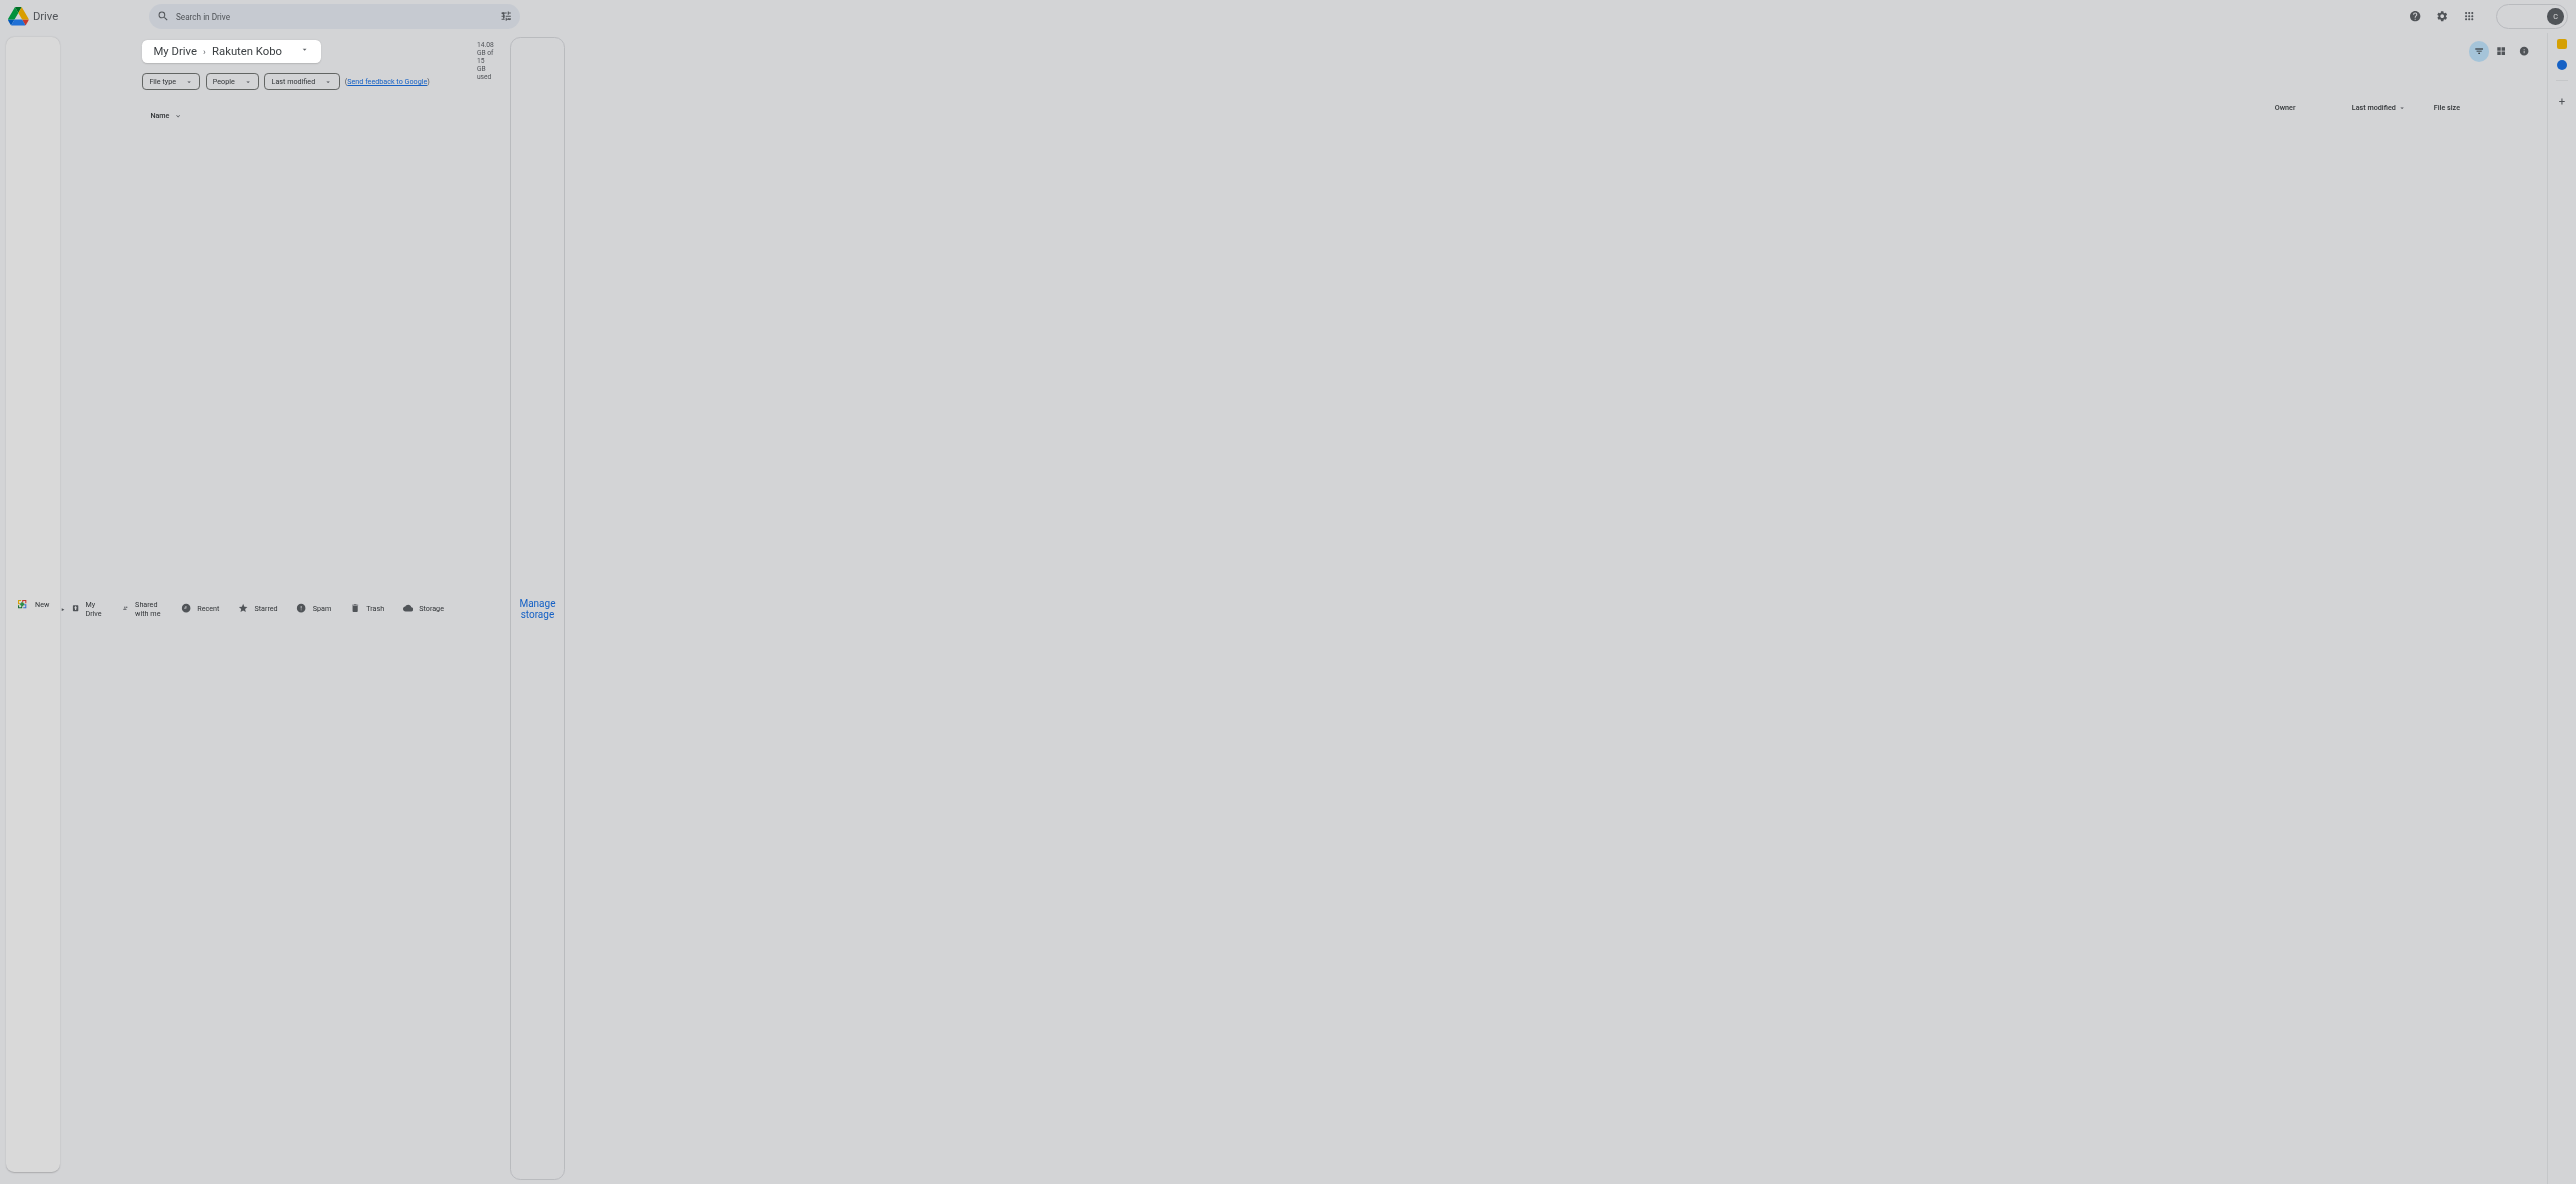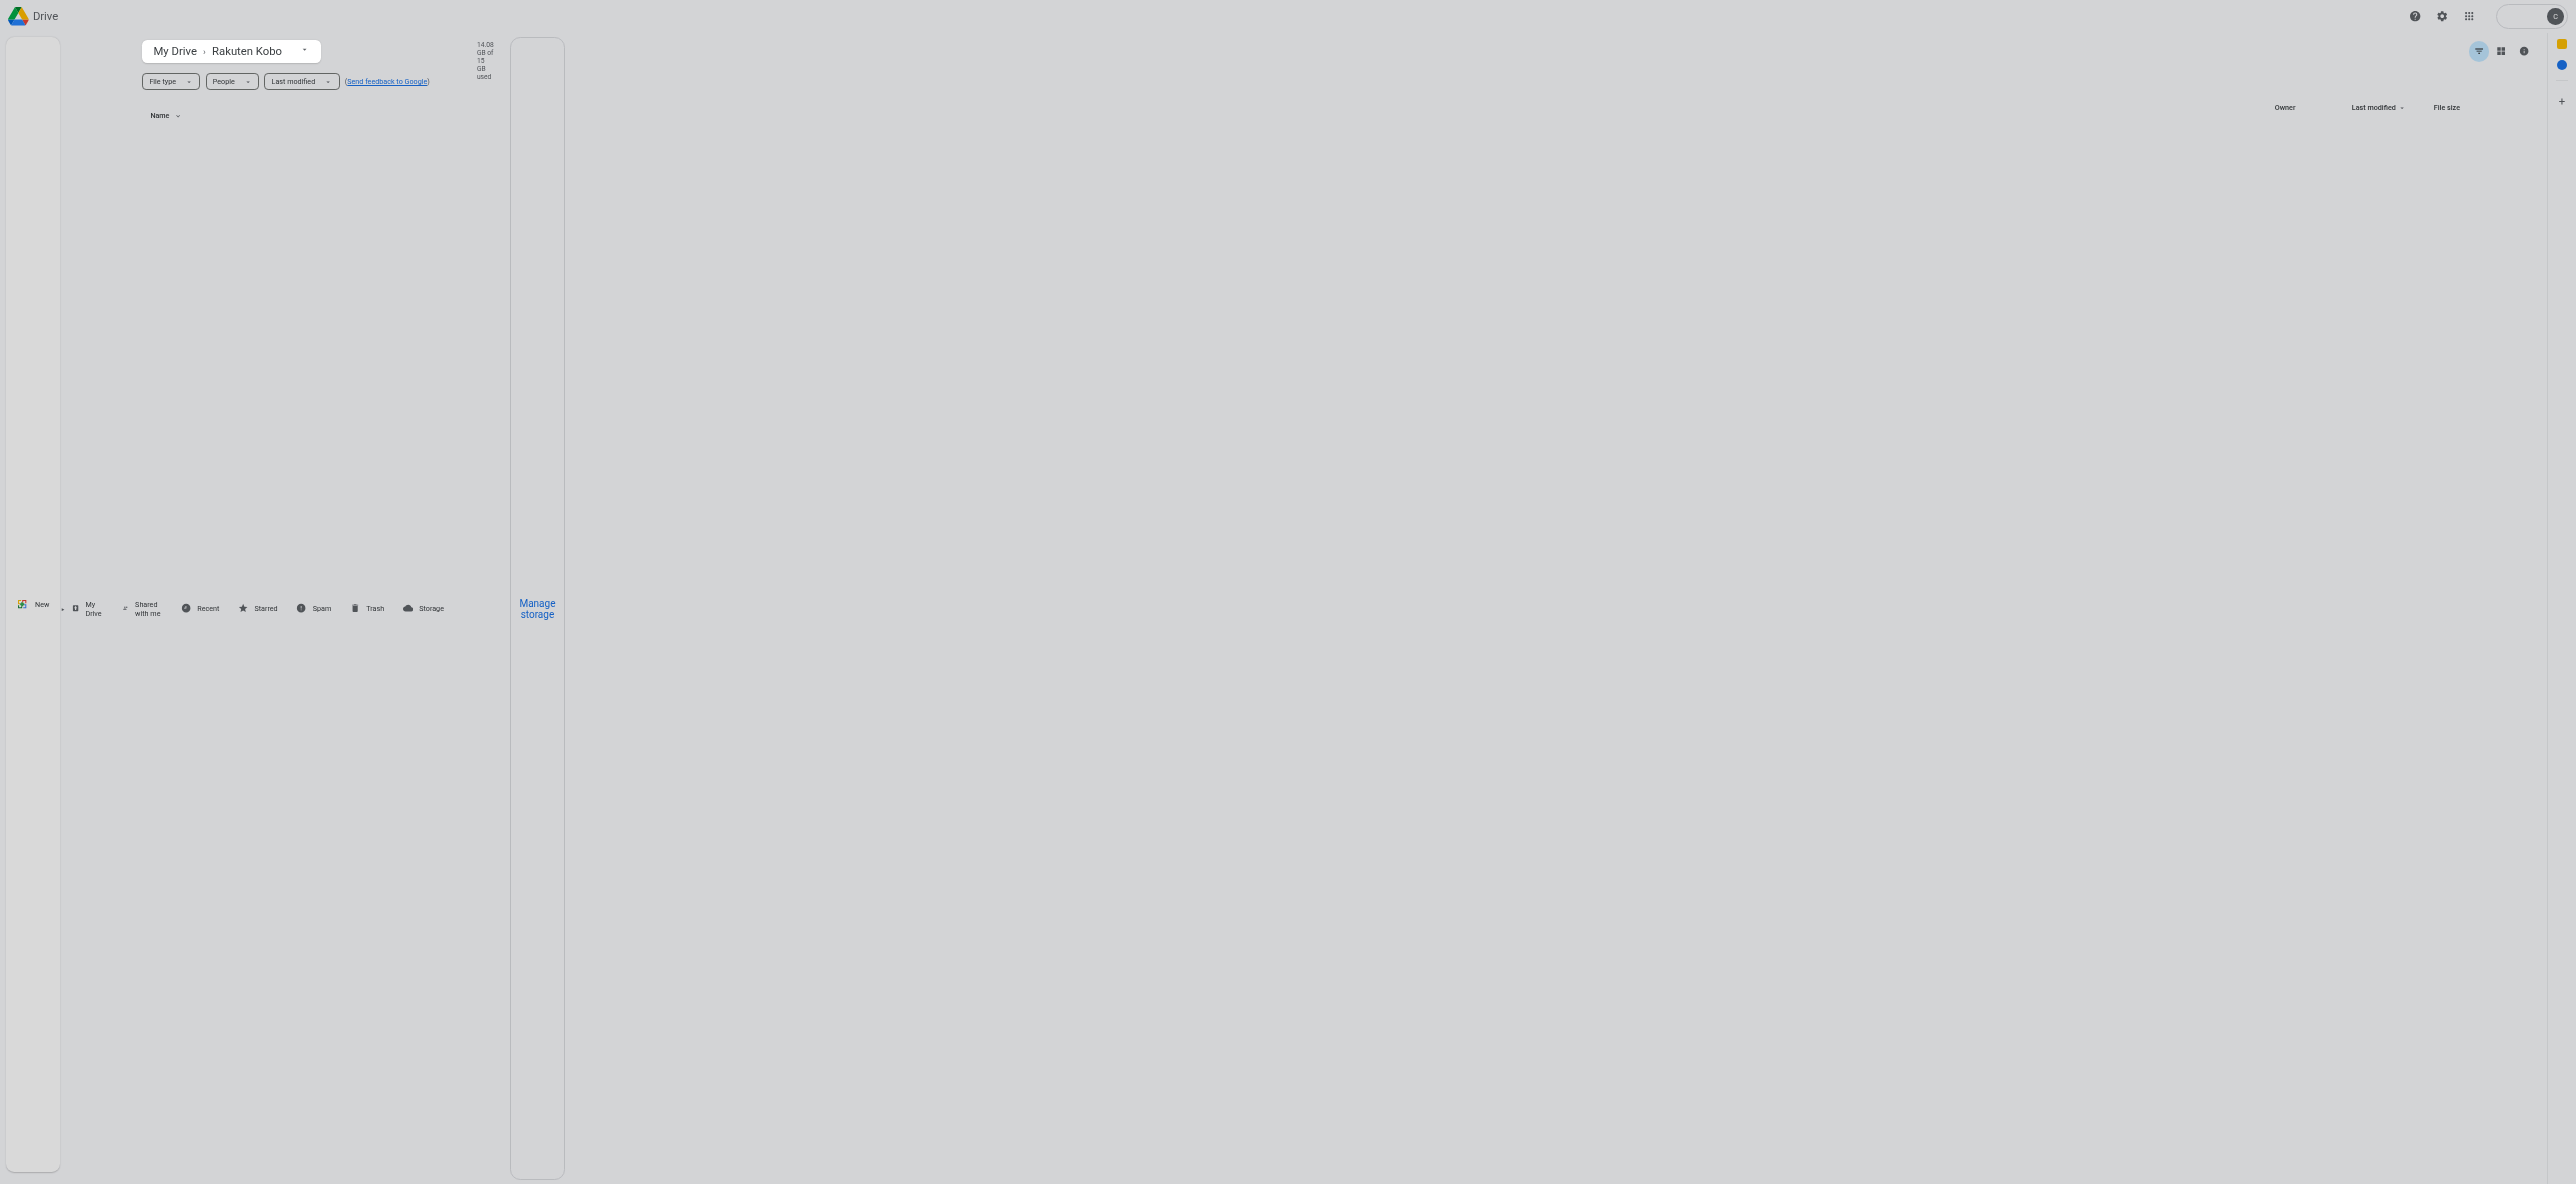--- a/index.html
+++ b/index.html
@@ -81,20 +81,32 @@
         <path fill="#0066da" d="M6.6 66.85l3.85 6.65c.8 1.4 1.95 2.5 3.3 3.3L27.5 53H0c0 1.55.4 3.1 1.2 4.5z"></path>
         <path fill="#00ac47" d="M43.65 25L29.9 1.2c-1.35.8-2.5 1.9-3.3 3.3l-25.4 44A9.06 9.06 0 000 53h27.5z"></path>
         <path fill="#ea4335" d="M73.55 76.8c1.35-.8 2.5-1.9 3.3-3.3l1.6-2.75 7.65-13.25c.8-1.4 1.2-2.95 1.2-4.5H59.8l5.85 11.5z"></path>
         <path fill="#00832d" d="M43.65 25L57.4 1.2C56.05.4 54.5 0 52.95 0H34.35c-1.55 0-3.1.45-4.45 1.2z"></path>
         <path fill="#2684fc" d="M59.8 53H27.5L13.75 76.8c1.35.8 2.9 1.2 4.45 1.2h50.9c1.55 0 3.1-.45 4.45-1.2z"></path>
         <path fill="#ffba00" d="M73.4 26.5l-12.7-22c-.8-1.4-1.95-2.5-3.3-3.3L43.65 25 59.8 53h27.45c0-1.55-.4-3.1-1.2-4.5z"></path>
       </svg>
     <span class="drive-name">Drive</span>
   </div>
 
+  <div class="search-wrap">
+    <div class="search-bar">
+      <svg width="12.4" height="12.4" viewBox="0 0 24 24" fill="#5f6368">
+          <path d="M15.5 14h-.79l-.28-.27A6.471 6.471 0 0016 9.5 6.5 6.5 0 109.5 16c1.61 0 3.09-.59 4.23-1.57l.27.28v.79l5 4.99L20.49 19l-4.99-5zm-6 0C7.01 14 5 11.99 5 9.5S7.01 5 9.5 5 14 7.01 14 9.5 11.99 14 9.5 14z"></path>
+        </svg>
+      <input class="search-input" placeholder="Search in Drive" style="">
+      <svg width="12.4" height="12.4" viewBox="0 0 24 24" fill="#5f6368">
+          <path d="M7 6h10l-1.5 1.5L17 9l3-3-3-3-1.5 1.5L17 6zM7 18l1.5-1.5L7 15l-3 3 3 3 1.5-1.5L7 18h10v-2H7z" transform="rotate(90 12 12)"></path>
+          <path d="M3 17v2h6v-2H3zM3 5v2h10V5H3zm10 16v-2h8v-2h-8v-2h-2v6h2zM7 9v2H3v2h4v2h2V9H7zm14 4v-2H11v2h10zm-6-4h2V7h4V5h-4V3h-2v6z"></path>
+        </svg>
+    </div>
+  </div>
 
   <div class="topbar-icons">
     <div class="icon-btn">
       <svg width="12.4" height="12.4" viewBox="0 0 24 24" fill="#5f6368">
           <path d="M12 2C6.48 2 2 6.48 2 12s4.48 10 10 10 10-4.48 10-10S17.52 2 12 2zm1 17h-2v-2h2v2zm2.07-7.75l-.9.92C13.45 12.9 13 13.5 13 15h-2v-.5c0-1.1.45-2.1 1.17-2.83l1.24-1.26c.37-.36.59-.86.59-1.41 0-1.1-.9-2-2-2s-2 .9-2 2H8c0-2.21 1.79-4 4-4s4 1.79 4 4c0 .88-.36 1.68-.93 2.25z"></path>
         </svg>
     </div>
     <div class="icon-btn">
       <svg width="12.4" height="12.4" viewBox="0 0 24 24" fill="#5f6368">
           <path d="M19.14 12.94c.04-.3.06-.61.06-.94 0-.32-.02-.64-.07-.94l2.03-1.58c.18-.14.23-.41.12-.61l-1.92-3.32c-.12-.22-.37-.29-.59-.22l-2.39.96c-.5-.38-1.03-.7-1.62-.94l-.36-2.54c-.04-.24-.24-.41-.48-.41h-3.84c-.24 0-.43.17-.47.41l-.36 2.54c-.59.24-1.13.57-1.62.94l-2.39-.96c-.22-.08-.47 0-.59.22L2.74 8.87c-.12.21-.08.47.12.61l2.03 1.58c-.05.3-.09.63-.09.94s.02.64.07.94l-2.03 1.58c-.18.14-.23.41-.12.61l1.92 3.32c.12.22.37.29.59.22l2.39-.96c.5.38 1.03.7 1.62.94l.36 2.54c.05.24.24.41.48.41h3.84c.24 0 .44-.17.47-.41l.36-2.54c.59-.24 1.13-.56 1.62-.94l2.39.96c.22.08.47 0 .59-.22l1.92-3.32c.12-.22.07-.47-.12-.61l-2.01-1.58zM12 15.6c-1.98 0-3.6-1.62-3.6-3.6s1.62-3.6 3.6-3.6 3.6 1.62 3.6 3.6-1.62 3.6-3.6 3.6z"></path>

